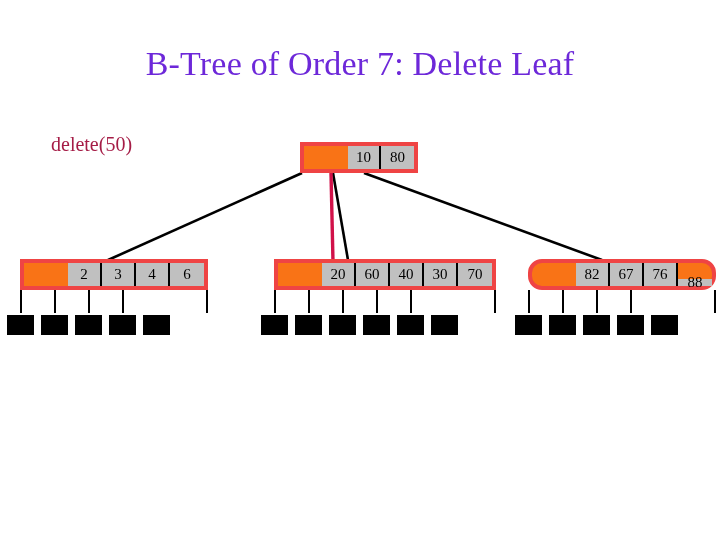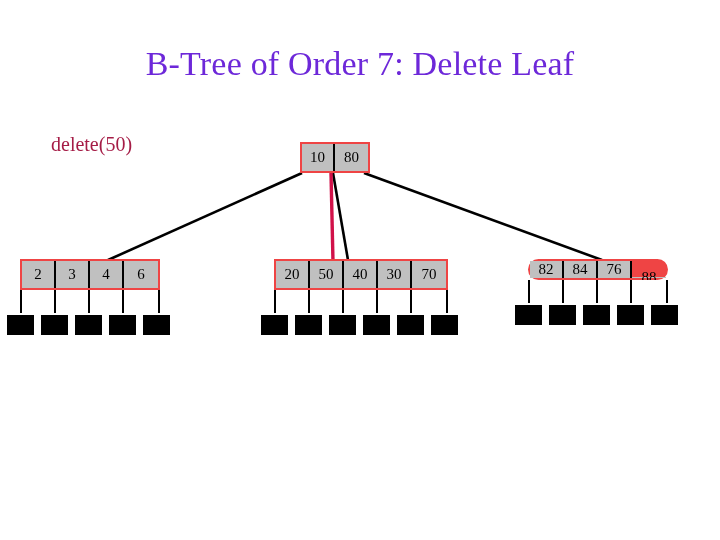--- a/index.html
+++ b/index.html
@@ -56,23 +56,24 @@
     height: 540px;
     pointer-events: none;
   }
 
   
   .node {
     position: absolute;
   }
   .key-row {
     display: flex;
-    border: 2px solid #ef4444;
-    background: #ef4444;
-    box-sizing: border-box;
+    border: 4px solid #ef4444;
+    background: #f97316;
+    box-sizing: border-box;
+    padding-left: 44px;
   }
   .key-cell {
     display: flex;
     align-items: center;
     justify-content: center;
     border-right: 2px solid #000000;
     box-sizing: border-box;
     font-size: 15px;
     color: #000000;
     font-family: "Liberation Serif", "DejaVu Serif", serif;
@@ -156,21 +157,21 @@
       <div class="nil-box" style="left:21px;  top:2px;"></div>
       <div class="nil-box" style="left:55px;  top:2px;"></div>
       <div class="nil-box" style="left:89px;  top:2px;"></div>
       <div class="nil-box" style="left:123px; top:2px;"></div>
     </div>
   </div>
 
   <div class="node" id="node-leaf-middle" style="left:274px; top:259px;text-align:right;">
     <div class="key-row" style="height:31px;">
       <div class="key-cell" style="width:34px;">20</div>
-      <div class="key-cell" style="width:34px;">50</div>
+      <div class="key-cell" style="width:34px;">60</div>
       <div class="key-cell" style="width:34px;">40</div>
       <div class="key-cell" style="width:34px;">30</div>
       <div class="key-cell" style="width:34px;">70</div>
     </div>
     <div class="ptr-row" style="height:23px;">
       <div class="ptr-cell" style="width:34px;"></div>
       <div class="ptr-cell" style="width:34px;"></div>
       <div class="ptr-cell" style="width:34px;"></div>
       <div class="ptr-cell" style="width:34px;"></div>
       <div class="ptr-cell" style="width:34px;"></div>
@@ -179,23 +180,23 @@
       <div class="nil-box" style="left:-13px; top:2px;"></div>
       <div class="nil-box" style="left:21px;  top:2px;"></div>
       <div class="nil-box" style="left:55px;  top:2px;"></div>
       <div class="nil-box" style="left:89px;  top:2px;"></div>
       <div class="nil-box" style="left:123px; top:2px;"></div>
       <div class="nil-box" style="left:157px; top:2px;"></div>
     </div>
   </div>
 
   <div class="node" id="node-leaf-right" style="left:528px; top:259px;">
-    <div class="key-row" style="height:21px;border-radius:14px;">
+    <div class="key-row" style="height:31px;border-radius:14px;">
       <div class="key-cell" style="width:34px;">82</div>
-      <div class="key-cell" style="width:34px;">84</div>
+      <div class="key-cell" style="width:34px;">67</div>
       <div class="key-cell" style="width:34px;">76</div>
       <div class="key-cell" style="width:34px;margin-top:16px;">88</div>
     </div>
     <div class="ptr-row" style="height:23px;">
       <div class="ptr-cell" style="width:34px;"></div>
       <div class="ptr-cell" style="width:34px;"></div>
       <div class="ptr-cell" style="width:34px;"></div>
       <div class="ptr-cell" style="width:34px;"></div>
     </div>
     <div class="nil-row" style="height:22px;">

